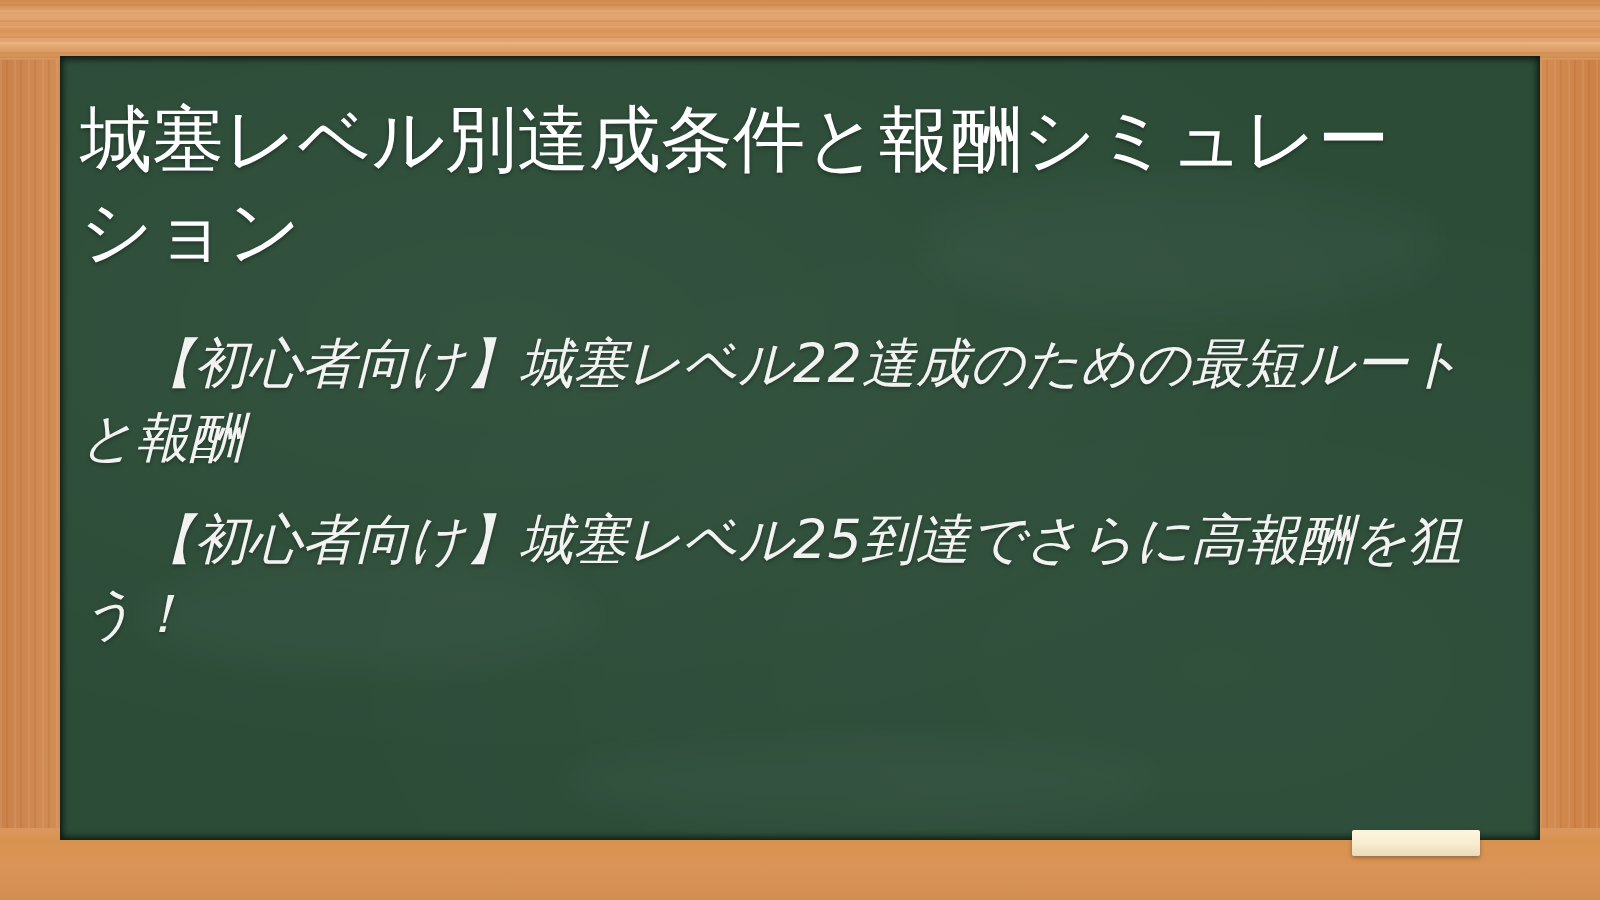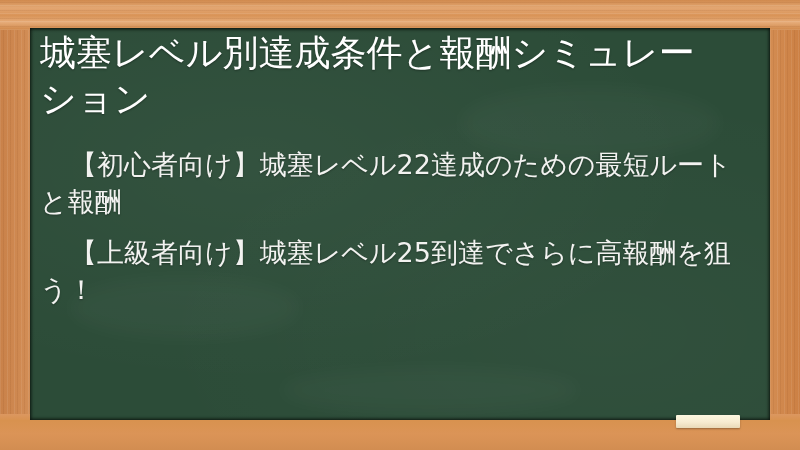--- a/index.html
+++ b/index.html
@@ -109,21 +109,21 @@
     filter: blur(9px);
     pointer-events: none;
   }
   .smudge-a { left: 40px;  top: 250px; width: 230px; height: 60px; }
   .smudge-b { left: 430px; top: 60px;  width: 260px; height: 70px; }
   .smudge-c { left: 250px; top: 340px; width: 300px; height: 44px; }
 
   
   #board-content {
     position: absolute;
-    left: 0; top: 0;
+    left: 0; top: 18px;
     width: 740px;
     height: 337px;
     box-sizing: border-box;
     padding: 12px;
   }
 
   #board-title {
     position: absolute;
     left: 10px;
     top: 2px;
@@ -148,20 +148,21 @@
   }
 
   .topic-item {
     color: #f2f2f0;
     font-size: 27px;
     font-weight: 400;
     line-height: 37px;
     text-indent: 30px;
     margin: 0 0 14px 0;
     text-shadow: 0 1px 2px rgba(0,0,0,0.30);
+    font-style: italic;
   }
   .topic-item:last-child { margin-bottom: 0; }
 
   
   #chalk-stick {
     position: absolute;
     left: 676px;
     top: 415px;
     width: 64px;
     height: 13px;
@@ -183,21 +184,21 @@
     <div class="chalk-smudge smudge-a"></div>
     <div class="chalk-smudge smudge-b"></div>
     <div class="chalk-smudge smudge-c"></div>
 
     <div id="board-content">
 
       <h1 id="board-title">城塞レベル別達成条件と報酬シミュレーション</h1>
 
       <ul id="topic-list">
         <li class="topic-item">【初心者向け】城塞レベル22達成のための最短ルートと報酬</li>
-        <li class="topic-item">【上級者向け】城塞レベル25到達でさらに高報酬を狙う！</li>
+        <li class="topic-item">【初心者向け】城塞レベル25到達でさらに高報酬を狙う！</li>
       </ul>
 
     </div>
   </div>
 
   <div id="chalk-stick"></div>
 
 </div>
 
 </body></html>

